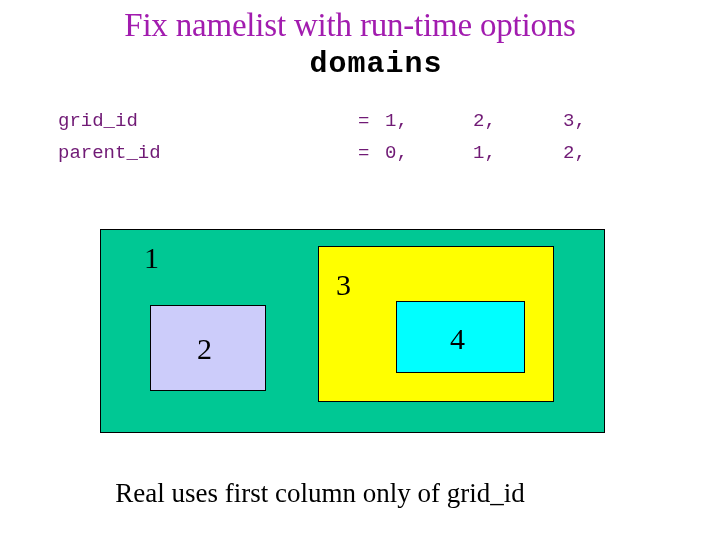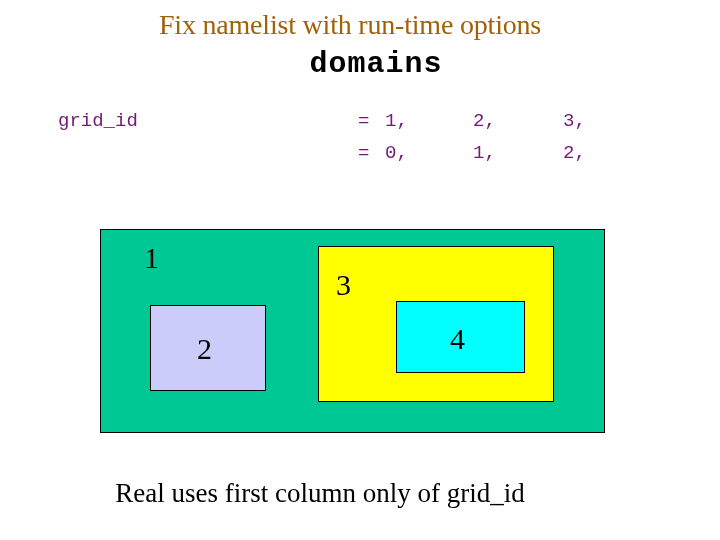--- a/index.html
+++ b/index.html
@@ -24,25 +24,25 @@
     background: #ffffff;
   }
 
   
   .title-line {
     position: absolute;
     left: 0;
     width: 700px;
     text-align: center;
     font-family: "Liberation Serif", serif;
-    font-size: 28px;
+    font-size: 33px;
     line-height: 38px;
     letter-spacing: -0.2px;
     white-space: nowrap;
-    color: #a16207;
+    color: #a21caf;
   }
   #title-main { top: 6px; }
 
   #title-sub {
     position: absolute;
     left: 0;
     width: 720px;
     top: 47px;
     text-align: center;
     font-family: "Liberation Mono", "DejaVu Sans Mono", monospace;
@@ -137,20 +137,21 @@
 
     <div class="nl-row">
       <span class="nl-key">grid_id</span>
       <span class="nl-eq">=</span>
       <span class="nl-v1">1,</span>
       <span class="nl-v2">2,</span>
       <span class="nl-v3">3,</span>
     </div>
 
     <div class="nl-row">
+      <span class="nl-key">parent_id</span>
       <span class="nl-eq">=</span>
       <span class="nl-v1">0,</span>
       <span class="nl-v2">1,</span>
       <span class="nl-v3">2,</span>
     </div>
 
   </div>
 
   <div id="diagram">
 

